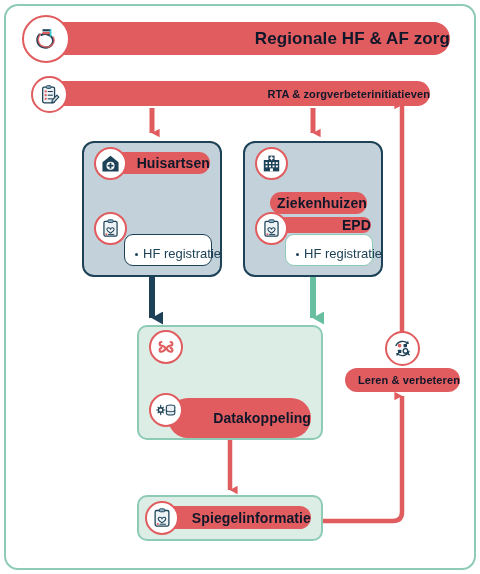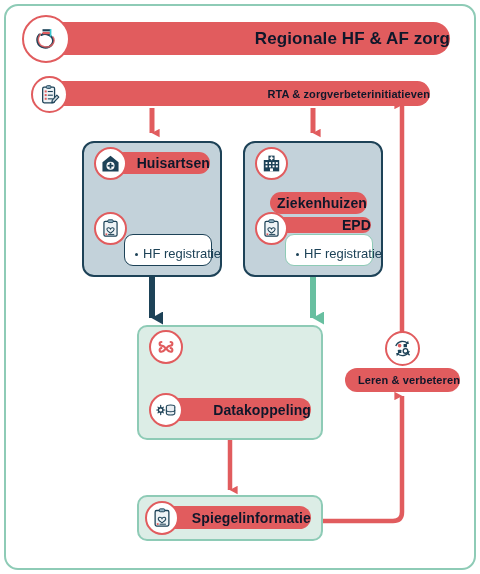--- a/index.html
+++ b/index.html
@@ -233,21 +233,21 @@
 
   <div class="panel-mint" style="left:137px; top:325px; width:186px; height:115px;"></div>
 
   <div class="badge" style="left:149px; top:330px; width:34px; height:34px;">
     <svg width="22" height="22" viewBox="0 0 24 24">
       <path d="M7,6.5 C4.4,6.5 4.4,10.5 7,10.5 C9.2,10.5 10.6,12 12,13.6 C13.4,15.3 14.8,17.2 17,17.2 C19.6,17.2 19.6,13.2 17,13.2" fill="none" stroke="#e15c5e" stroke-width="2.3" stroke-linecap="round"></path>
       <path d="M17,6.5 C19.6,6.5 19.6,10.5 17,10.5 C14.8,10.5 13.4,12 12,13.6 C10.6,15.3 9.2,17.2 7,17.2 C4.4,17.2 4.4,13.2 7,13.2" fill="none" stroke="#e15c5e" stroke-width="2.3" stroke-linecap="round"></path>
     </svg>
   </div>
 
-  <div class="pill node" style="left:168px; top:398px; width:143px; height:23px; padding-left:14px;">
+  <div class="pill node" style="left:168px; top:398px; width:143px; height:40px; padding-left:14px;">
     <span>Datakoppeling</span>
   </div>
   <div class="badge" style="left:149px; top:393px; width:34px; height:34px;">
     <svg width="22" height="22" viewBox="0 0 24 24">
       <ellipse cx="17" cy="8.5" rx="4.6" ry="1.9" fill="#e9eff3" stroke="#1d4257" stroke-width="1.2"></ellipse>
       <path d="M12.4,8.5 L12.4,15.5 C12.4,16.6 14.5,17.4 17,17.4 C19.5,17.4 21.6,16.6 21.6,15.5 L21.6,8.5" fill="#e9eff3" stroke="#1d4257" stroke-width="1.2"></path>
       <path d="M12.4,12 C12.4,13.1 14.5,13.9 17,13.9 C19.5,13.9 21.6,13.1 21.6,12" fill="none" stroke="#1d4257" stroke-width="1.1"></path>
       <circle cx="6.2" cy="12" r="2.5" fill="none" stroke="#1d4257" stroke-width="1.5"></circle>
       <path d="M6.2,7 L6.2,9.2 M6.2,14.8 L6.2,17 M1.9,12 L3.6,12 M8.8,12 L10.6,12" stroke="#1d4257" stroke-width="1.3" stroke-linecap="round"></path>
       <path d="M3.2,8.9 L4.5,10.2 M7.9,13.7 L9.2,15.1 M9.2,8.9 L7.9,10.2 M4.5,13.7 L3.2,15.1" stroke="#1d4257" stroke-width="1.1" stroke-linecap="round"></path>

